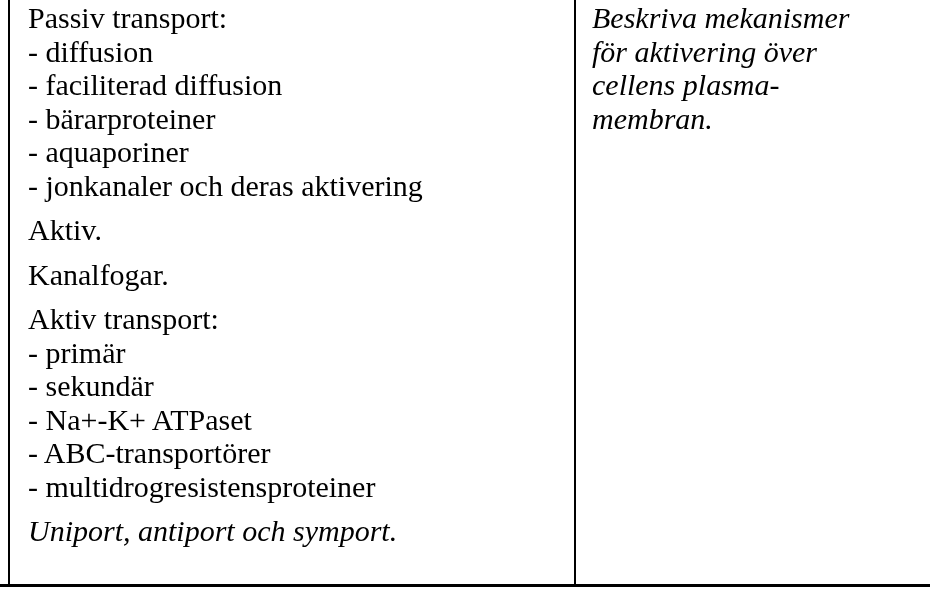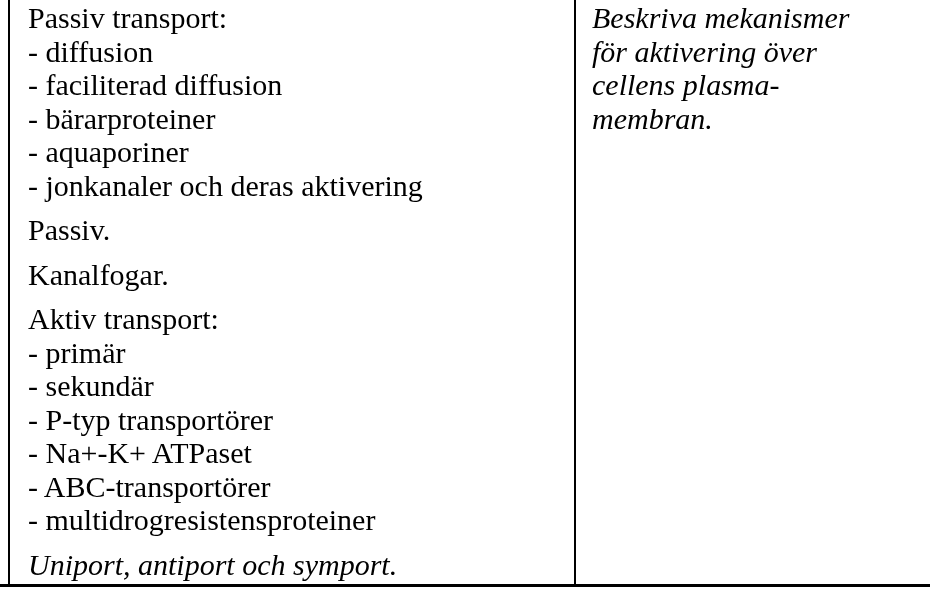--- a/index.html
+++ b/index.html
@@ -57,30 +57,29 @@
   <div id="left-cell" class="cell">
       <div class="paragraph">
         <div class="line">Passiv transport:</div>
         <div class="line">- diffusion</div>
         <div class="line">- faciliterad diffusion</div>
         <div class="line">- bärarproteiner</div>
         <div class="line">- aquaporiner</div>
         <div class="line">- jonkanaler och deras aktivering</div>
       </div>
       <div class="paragraph">
-        <div class="line">Passiv.</div>
+        <div class="line">Aktiv.</div>
       </div>
       <div class="paragraph">
         <div class="line">Kanalfogar.</div>
       </div>
       <div class="paragraph">
         <div class="line">Aktiv transport:</div>
         <div class="line">- primär</div>
         <div class="line">- sekundär</div>
-        <div class="line">- P-typ transportörer</div>
         <div class="line">- Na+-K+ ATPaset</div>
         <div class="line">- ABC-transportörer</div>
         <div class="line">- multidrogresistensproteiner</div>
       </div>
       <div class="paragraph">
         <div class="line">Uniport, antiport och symport.</div>
       </div>
     </div>
 
   <div id="right-cell" class="cell">

